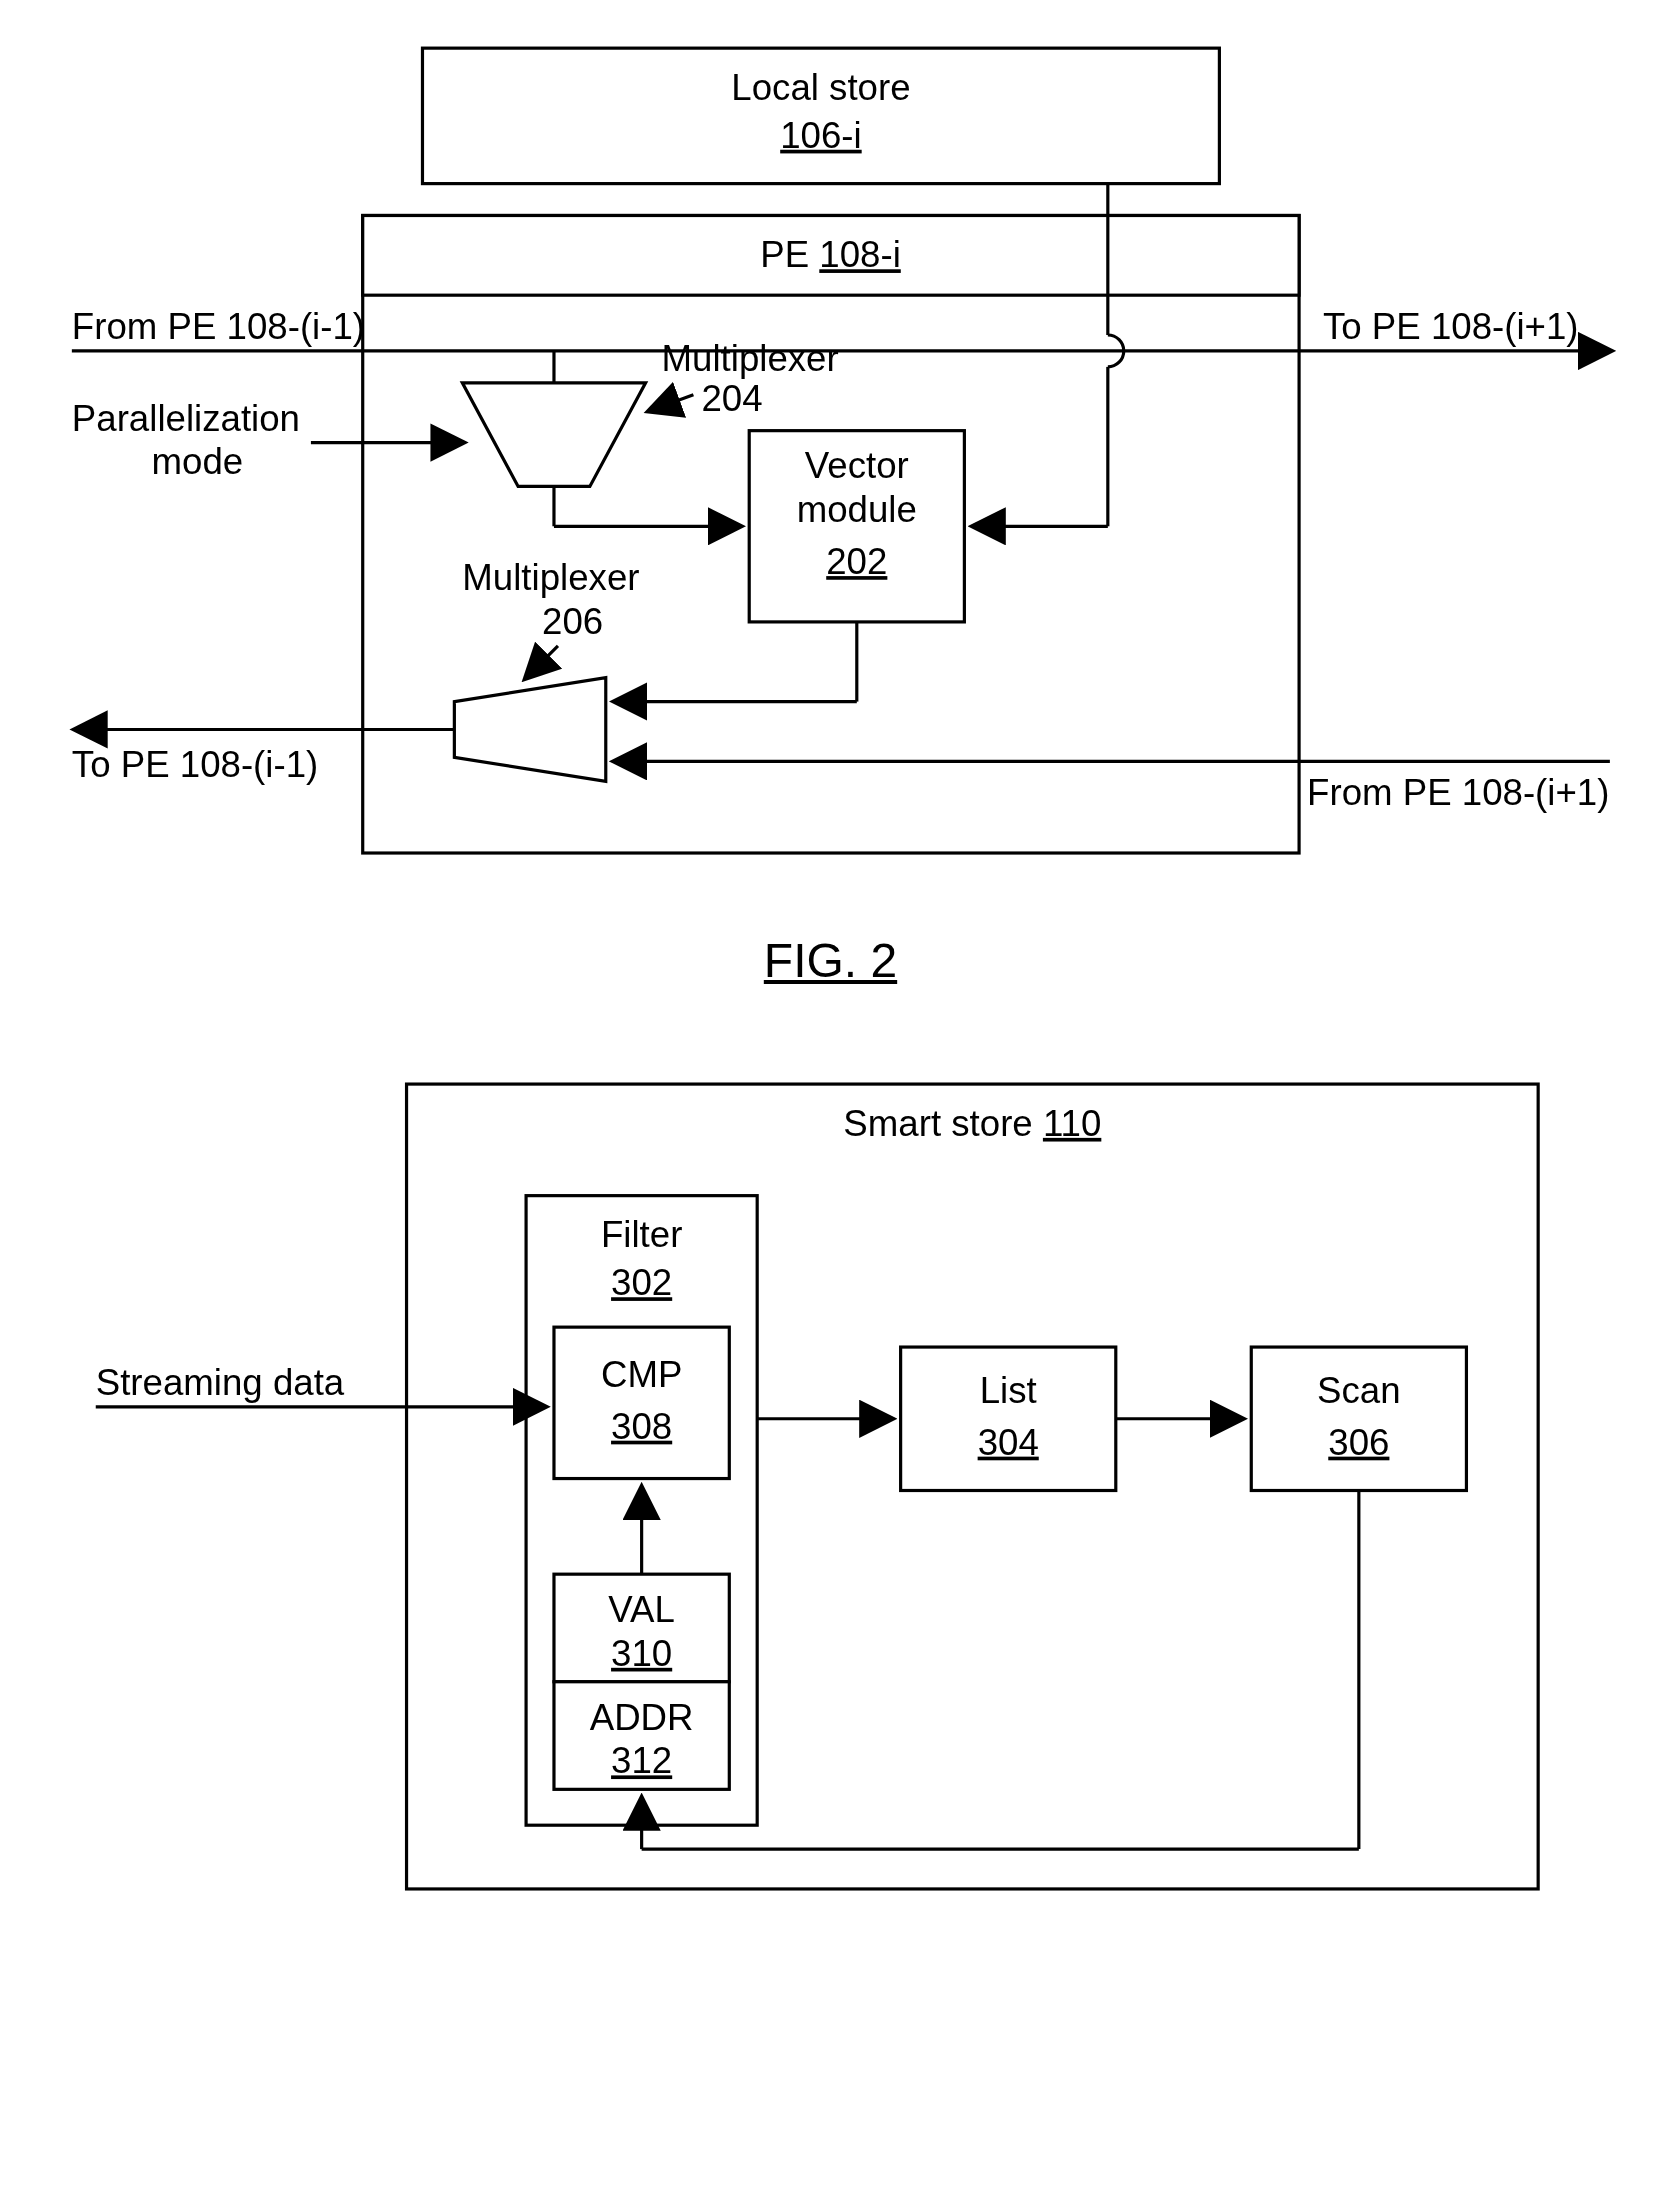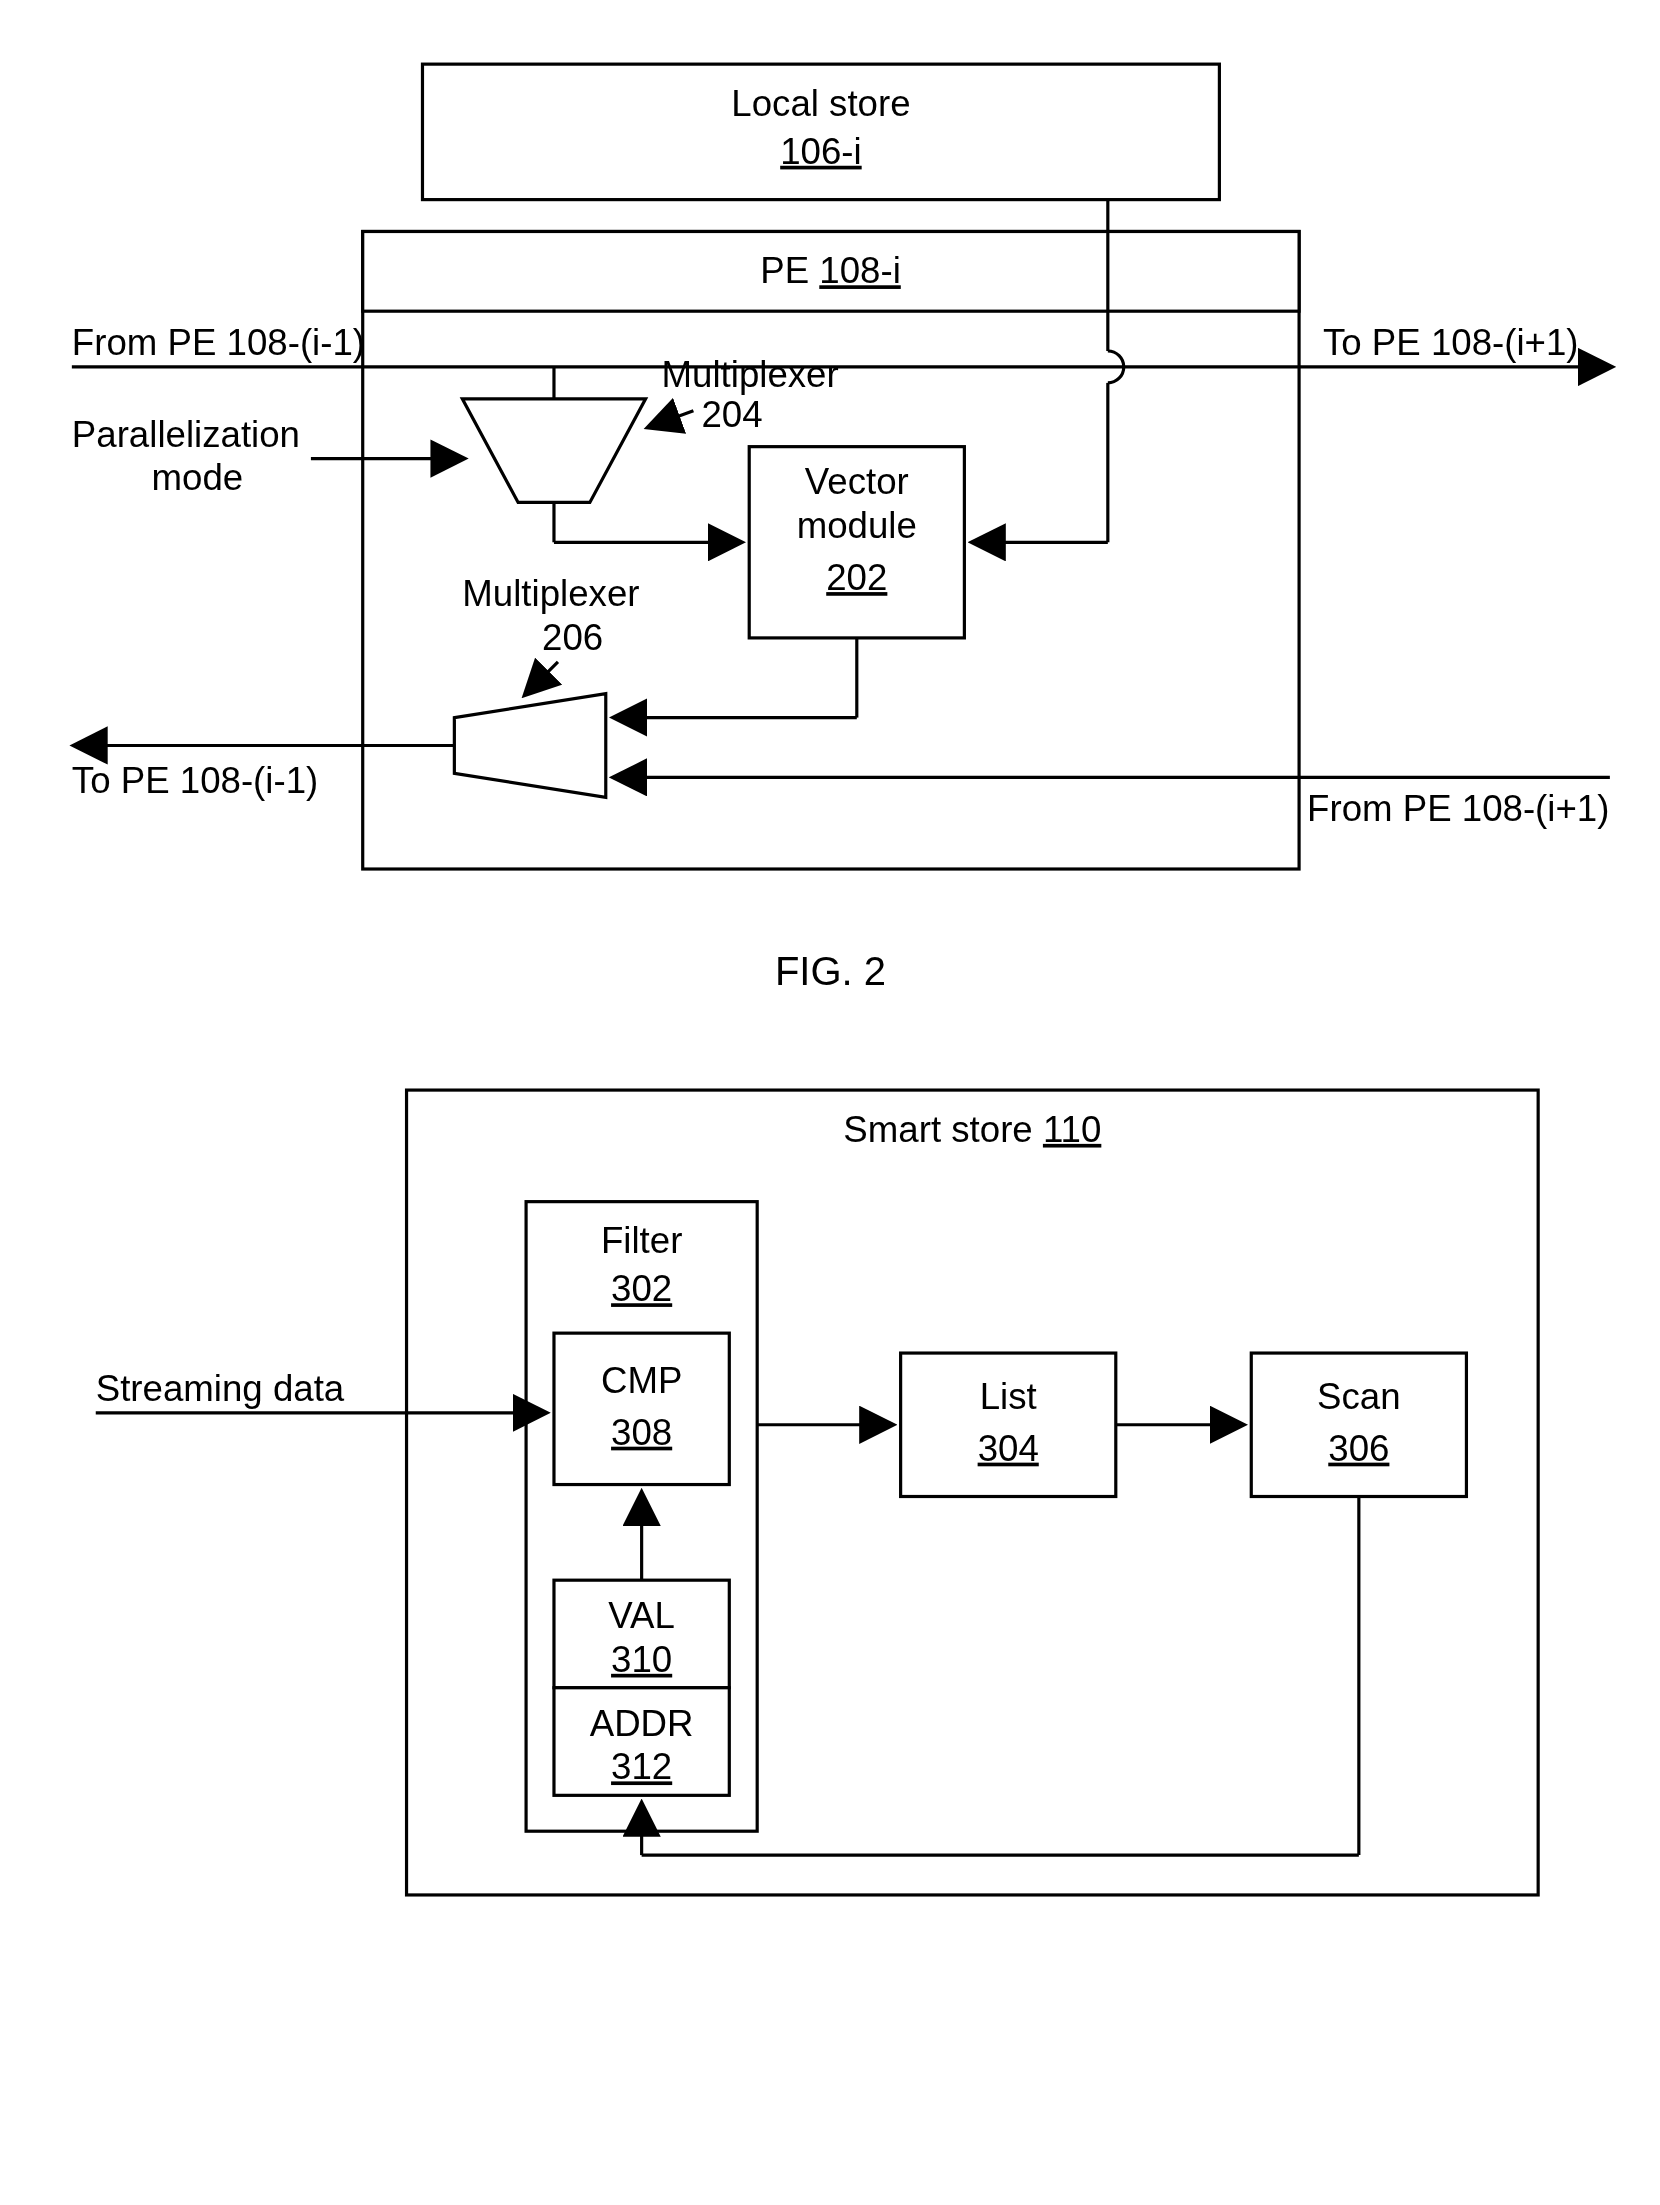--- a/index.html
+++ b/index.html
@@ -3,21 +3,22 @@
 <meta charset="utf-8">
 <style>
   body {
     margin: 0;
     padding: 32px;
     font-family: Arial, sans-serif;
     background: #fff;
   }
   .diagram-container {
     width: 1597px;
-    margin: 16px auto;
+    margin: 0 auto;
+    text-decoration: underline;
   }
   svg {
     display: block;
     margin: 0 auto;
   }
   .box {
     fill: #fff;
     stroke: #000;
     stroke-width: 4;
   }
@@ -32,21 +33,21 @@
   .underline {
     text-decoration: underline;
   }
   .arrow-line {
     stroke: #000;
     stroke-width: 4;
     fill: none;
   }
   .caption {
     font-family: Arial, sans-serif;
-    font-size: 40px;
+    font-size: 48px;
     text-align: center;
     margin: 24px 0 64px 0;
   }
 </style>
 </head>
 <body>
 
 <div class="diagram-container">
 
 <svg width="1597" height="877" viewBox="0 0 2004 1100">

